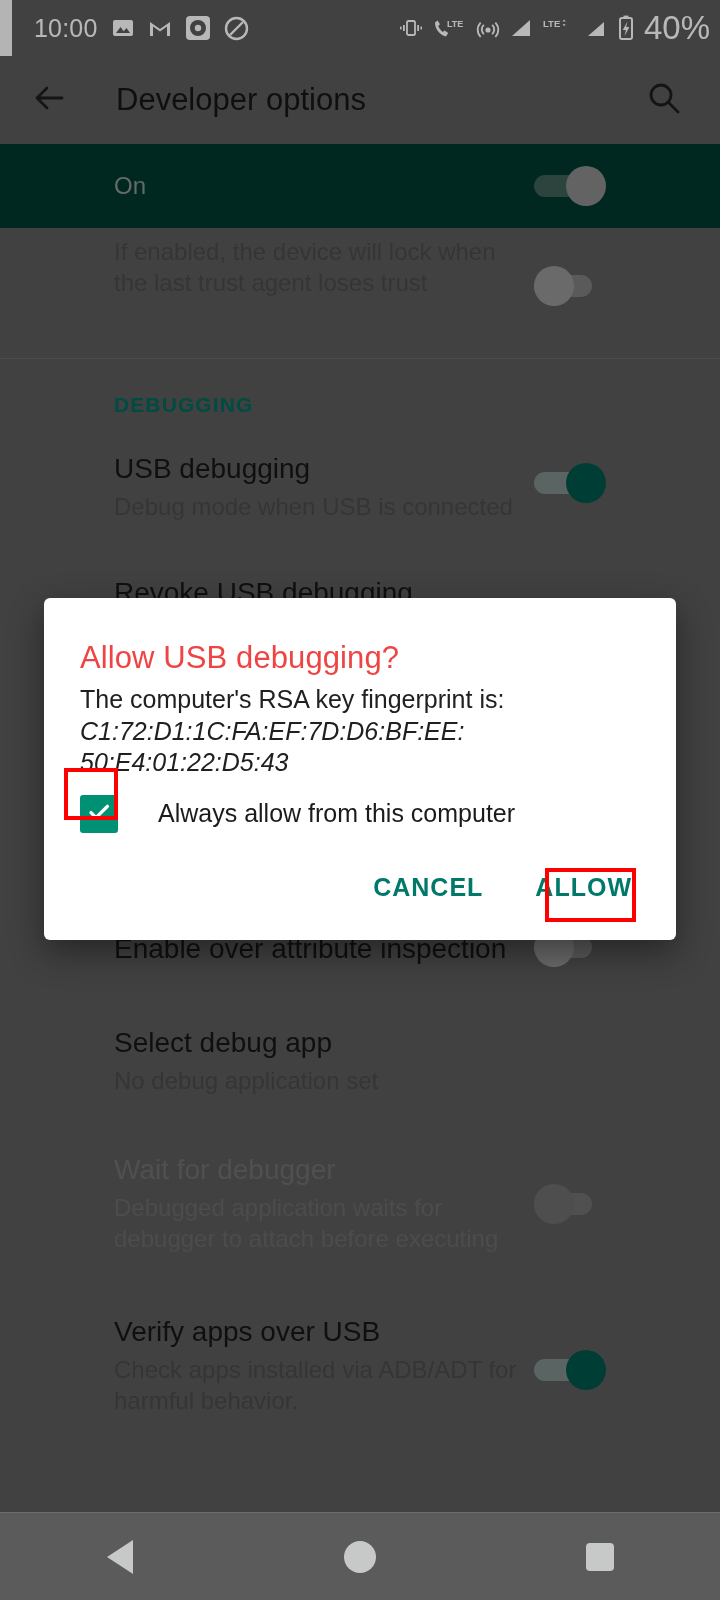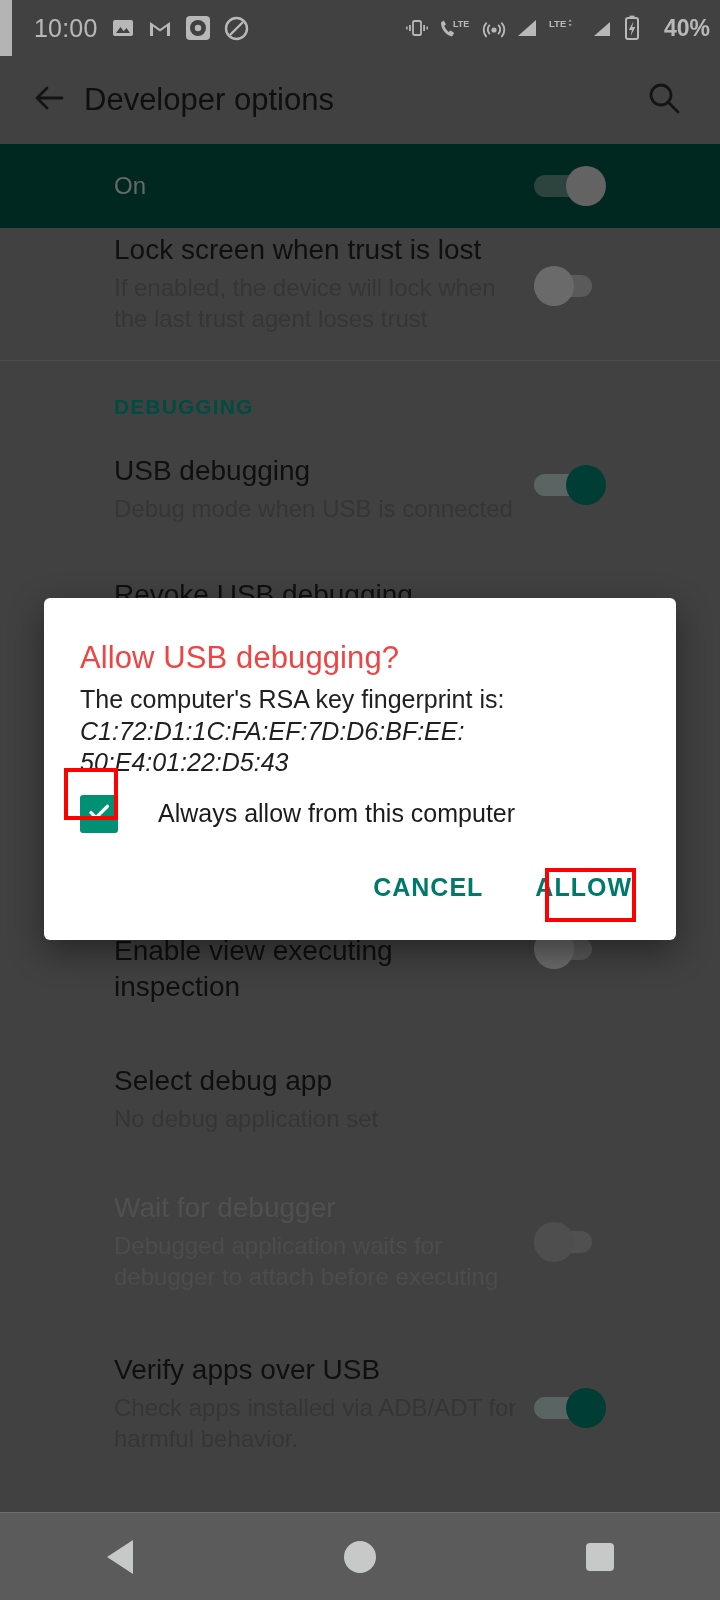--- a/index.html
+++ b/index.html
@@ -22,31 +22,31 @@
     width: 720px; height: 56px;
     background: #5b5b5b;
     display: flex; align-items: center;
     padding: 0 22px;
     color: #ffffff;
   }
   #status-left { display: flex; align-items: center; gap: 13px; }
   #clock { font-size: 25px; font-weight: 500; letter-spacing: .2px; }
   #status-right { margin-left: auto; display: flex; align-items: center; gap: 9px; }
   .sicon { display: inline-flex; align-items: center; justify-content: flex-end; }
-  #battery-pct { font-size: 23px; font-weight: 700; margin-left: 14px; }
+  #battery-pct { font-size: 33px; font-weight: 400; margin-left: 0; }
   
   #app-bar {
     position: absolute; top: 56px; left: 0;
     width: 720px; height: 88px;
     background: #5b5b5b;
     display: flex; align-items: center;
     padding: 0 28px;
   }
   #back-button { width: 56px; height: 56px; display: flex; align-items: center; justify-content: flex-start; }
-  #page-title { font-size: 31px; color: #161616; font-weight: 400; }
+  #page-title { font-size: 31px; color: #161616; margin-left: 32px; font-weight: 400; }
   #search-button { margin-left: auto; width: 56px; height: 56px; display: flex; align-items: center; justify-content: center; }
   
   #master-switch-bar {
     position: absolute; top: 144px; left: 0;
     width: 720px; height: 84px;
     background: #00382f;
     display: flex; align-items: center;
     padding: 0 114px 0 114px;
   }
   #master-switch-label { font-size: 24px; color: #8a9491; }
@@ -278,21 +278,20 @@
     <span id="master-switch">
       <span class="track"></span>
       <span class="thumb"></span>
     </span>
   </div>
 
   <div id="settings-list">
 
     <div class="row" style="padding-top:4px; min-height:104px;">
       <div class="row-texts">
-        <div class="row-title">Lock screen when trust is lost</div>
         <div class="row-summary">If enabled, the device will lock when the last trust agent loses trust</div>
       </div>
       <span class="toggle off" style="margin-top:34px;">
         <span class="track"></span>
         <span class="thumb"></span>
       </span>
     </div>
 
     <div class="divider" style="margin-top:26px;"></div>
 
@@ -320,21 +319,21 @@
         <div class="row-summary" style="color:#585858;">Track all GNSS constellations and frequencies with no duty cycling</div>
       </div>
       <span class="toggle off" style="margin-top:-6px;">
         <span class="track"></span>
         <span class="thumb"></span>
       </span>
     </div>
 
     <div class="row" style="padding-top:58px;">
       <div class="row-texts">
-        <div class="row-title">Enable view executing inspection</div>
+        <div class="row-title">Enable over attribute inspection</div>
       </div>
       <span class="toggle off" style="margin-top:-4px;">
         <span class="track"></span>
         <span class="thumb"></span>
       </span>
     </div>
 
     <div class="row" style="padding-top:58px;">
       <div class="row-texts">
         <div class="row-title">Select debug app</div>

